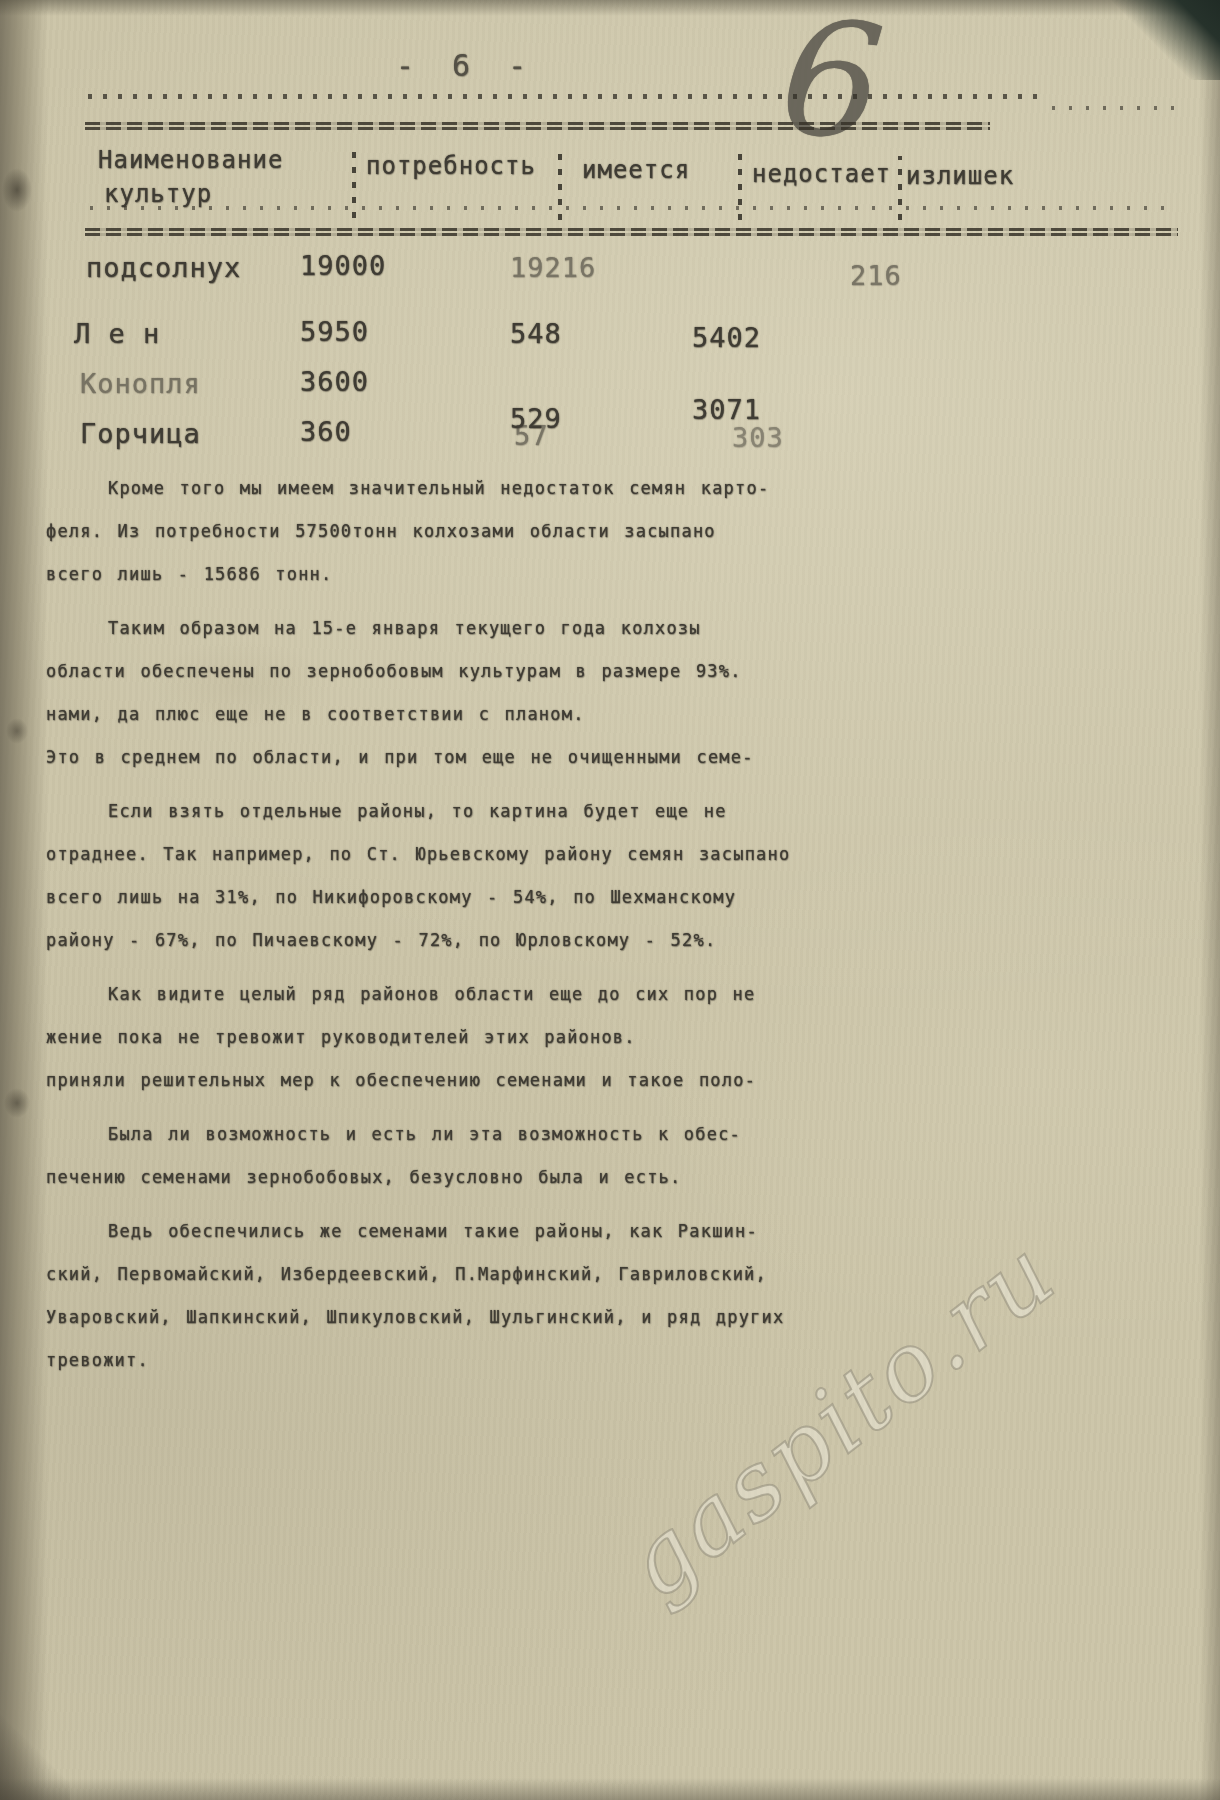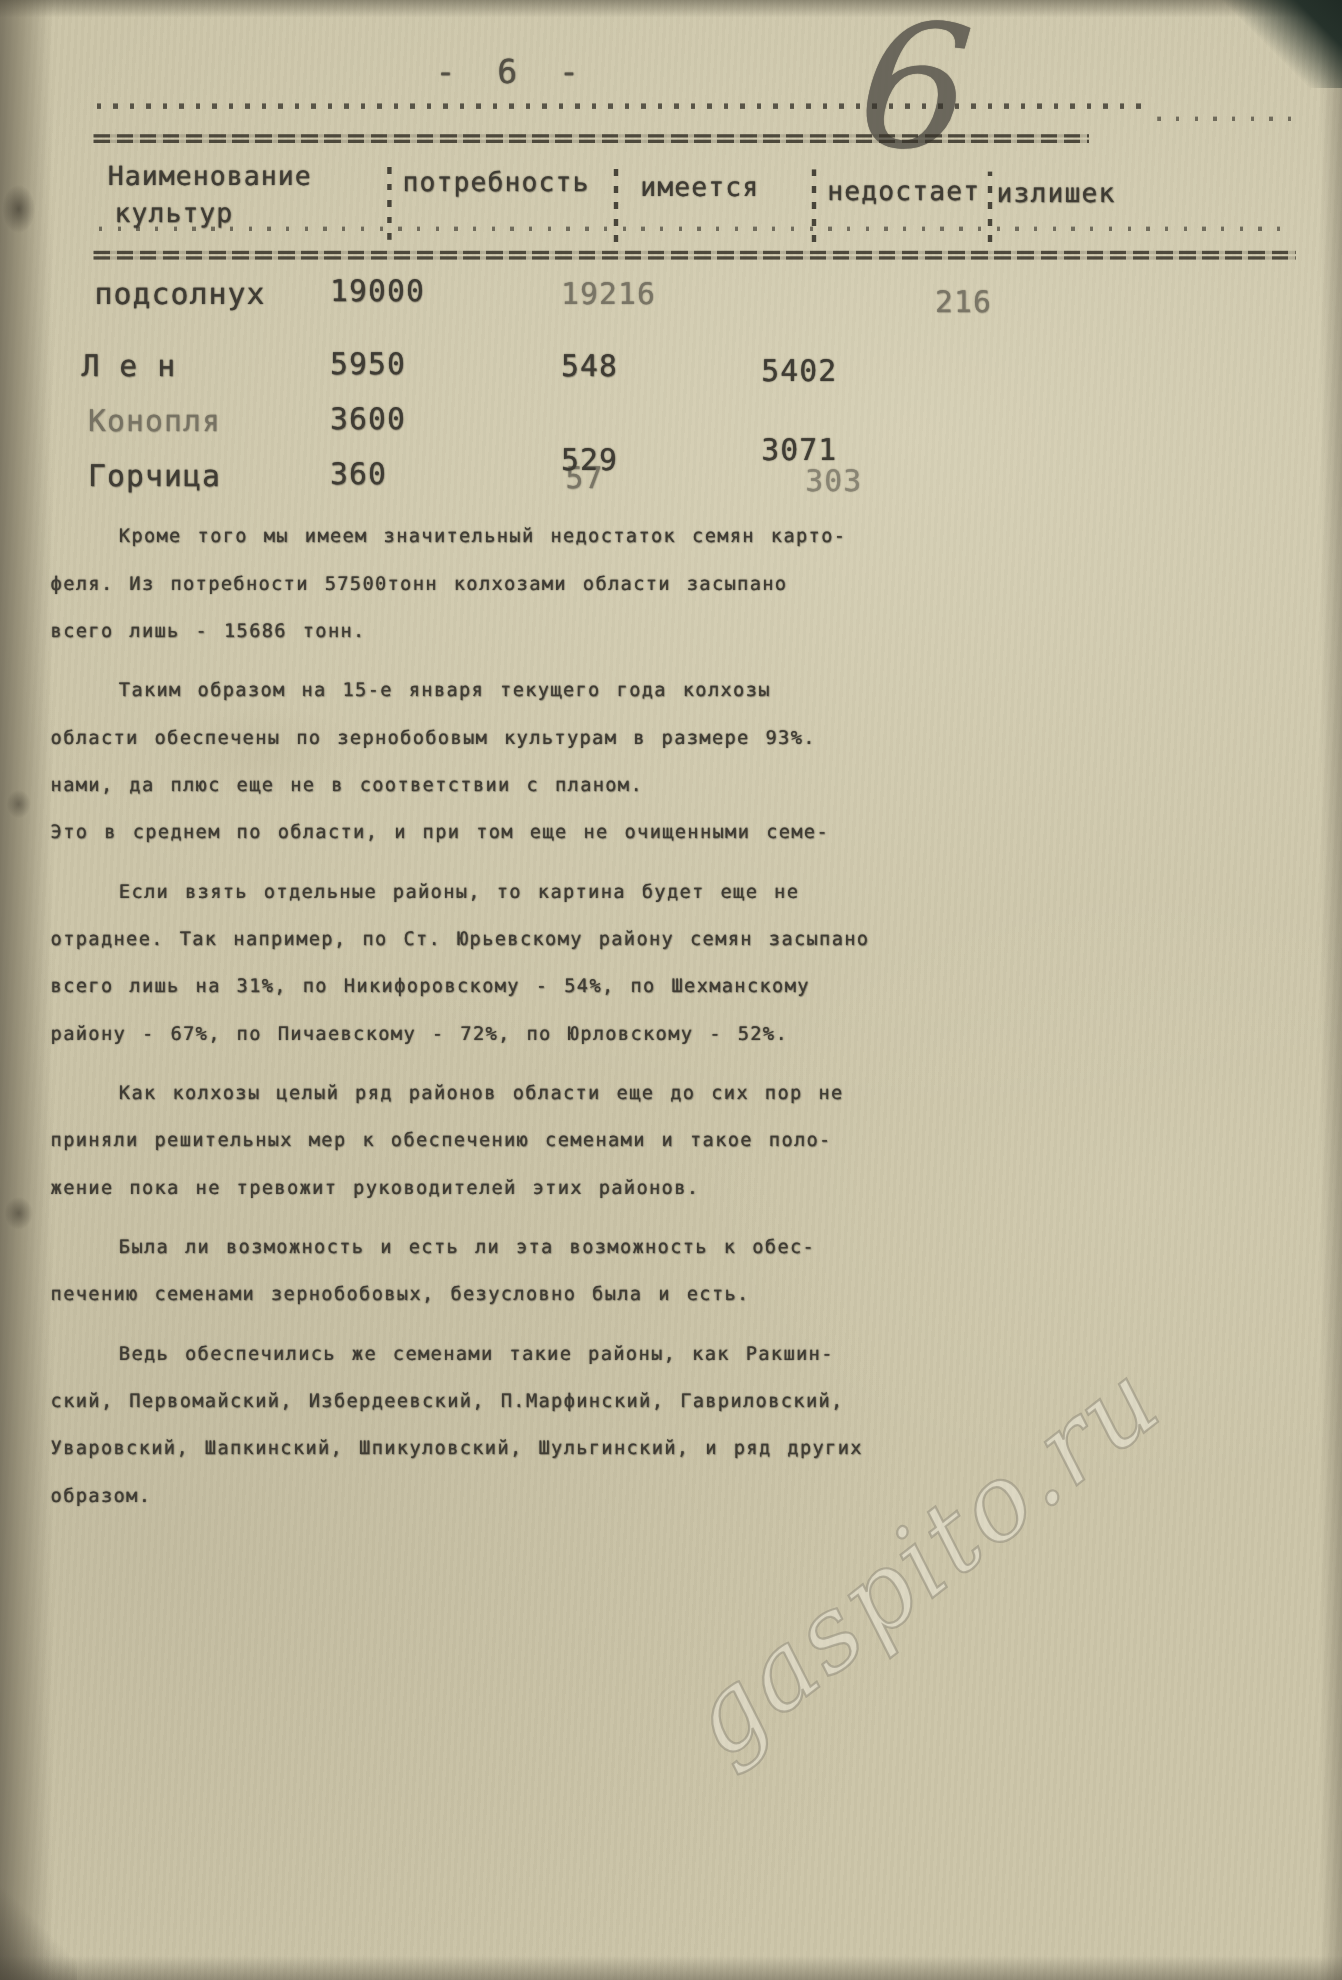--- a/index.html
+++ b/index.html
@@ -179,35 +179,35 @@
     </div>
     <div class="pgap"></div>
     <div>
       <div class="t pline indent">Если взять отдельные районы, то картина будет еще не</div>
       <div class="t pline">отраднее. Так например, по Ст. Юрьевскому району семян засыпано</div>
       <div class="t pline">всего лишь на 31%, по Никифоровскому - 54%, по Шехманскому</div>
       <div class="t pline">району - 67%, по Пичаевскому - 72%, по Юрловскому - 52%.</div>
     </div>
     <div class="pgap"></div>
     <div>
-      <div class="t pline indent">Как колхозы целый ряд районов области еще до сих пор не</div>
+      <div class="t pline indent">Как видите целый ряд районов области еще до сих пор не</div>
+      <div class="t pline">жение пока не тревожит руководителей этих районов.</div>
       <div class="t pline">приняли решительных мер к обеспечению семенами и такое поло-</div>
-      <div class="t pline">жение пока не тревожит руководителей этих районов.</div>
     </div>
     <div class="pgap"></div>
     <div>
       <div class="t pline indent">Была ли возможность и  есть ли эта возможность к обес-</div>
       <div class="t pline">печению семенами зернобобовых, безусловно была и есть.</div>
     </div>
     <div class="pgap"></div>
     <div>
       <div class="t pline indent">Ведь обеспечились же семенами такие районы, как Ракшин-</div>
       <div class="t pline">ский, Первомайский, Избердеевский, П.Марфинский, Гавриловский,</div>
       <div class="t pline">Уваровский, Шапкинский, Шпикуловский, Шульгинский, и ряд других</div>
-      <div class="t pline">образом.</div>
+      <div class="t pline">тревожит.</div>
     </div>
   </div>
 
   <div class="watermark">
     <span>gaspito.ru</span>
   </div>
 
 </div>
 
 </body></html>

